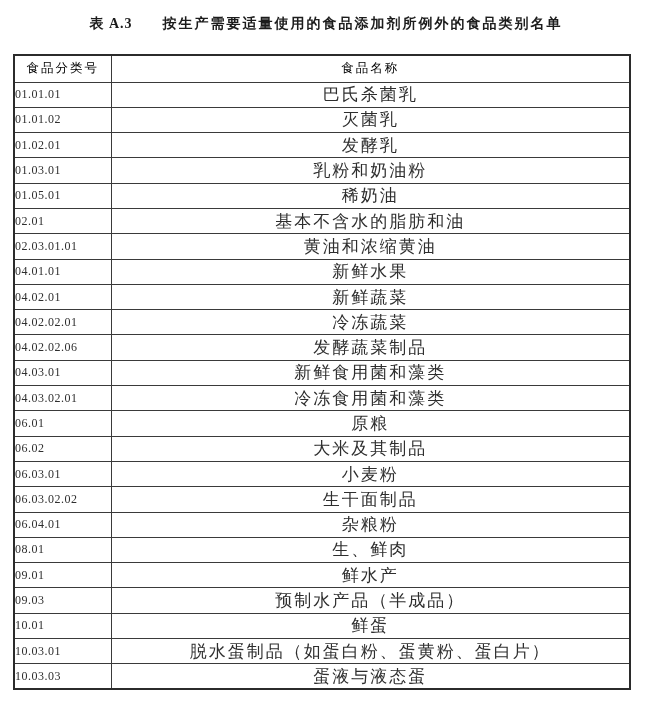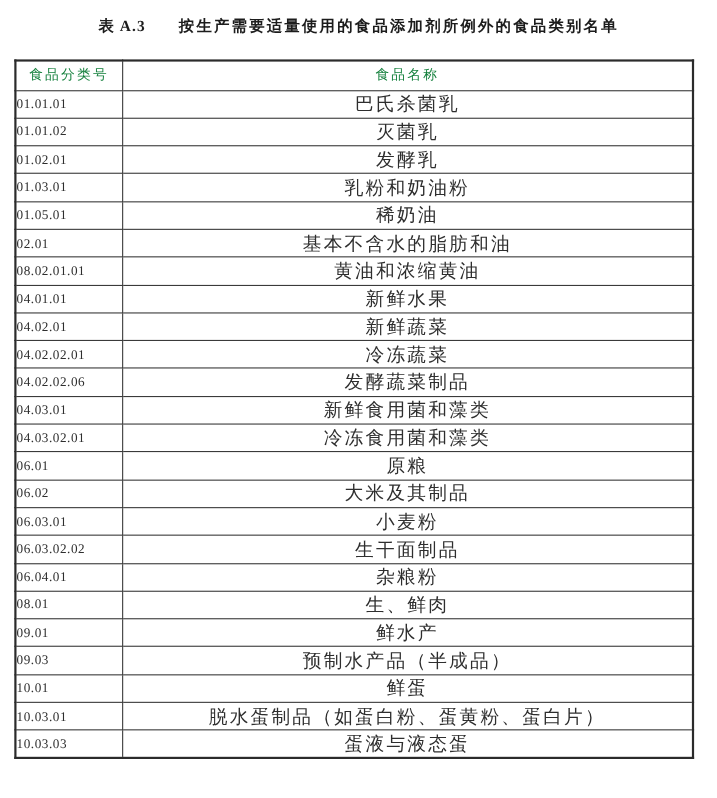--- a/index.html
+++ b/index.html
@@ -48,21 +48,21 @@
     vertical-align: middle;
     overflow: hidden;
     white-space: nowrap;
   }
   table.food-table th {
     height: 27px;
     font-weight: normal;
     font-size: 12.5px;
     letter-spacing: 2px;
     text-align: center;
-    color: #15803d;
+    color: #000000;
   }
   table.food-table td {
     height: 25.3px;
     margin-left: 38px;
   }
   th.col-code { width: 97px; }
   td.code-cell {
     padding-left: 7px;
     font-size: 12px;
     letter-spacing: 0.5px;
@@ -108,21 +108,21 @@
       </tr>
       <tr>
         <td class="code-cell">01.05.01</td>
         <td class="name-cell">稀奶油</td>
       </tr>
       <tr>
         <td class="code-cell">02.01</td>
         <td class="name-cell">基本不含水的脂肪和油</td>
       </tr>
       <tr>
-        <td class="code-cell">08.02.01.01</td>
+        <td class="code-cell">02.03.01.01</td>
         <td class="name-cell">黄油和浓缩黄油</td>
       </tr>
       <tr>
         <td class="code-cell">04.01.01</td>
         <td class="name-cell">新鲜水果</td>
       </tr>
       <tr>
         <td class="code-cell">04.02.01</td>
         <td class="name-cell">新鲜蔬菜</td>
       </tr>

